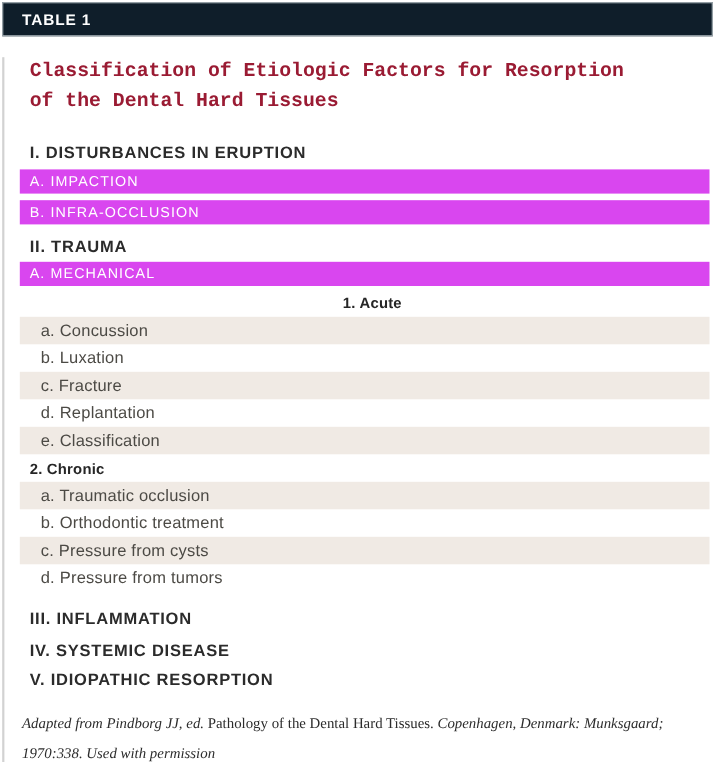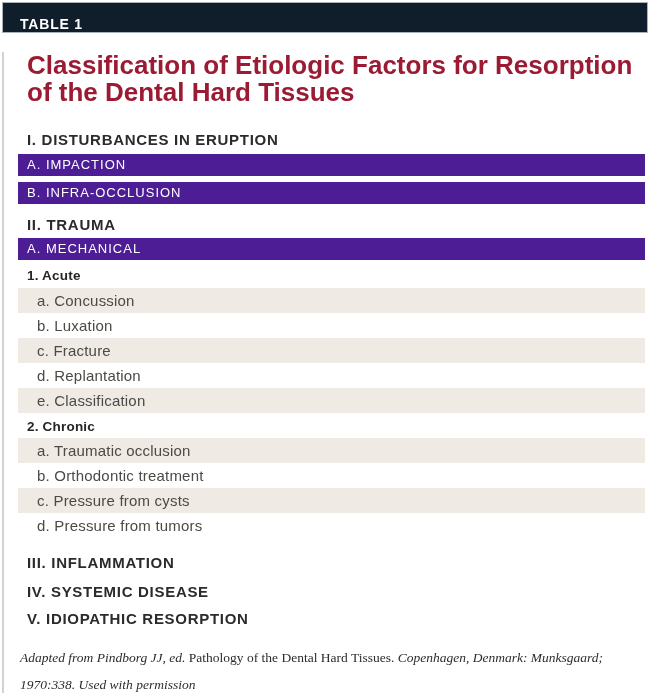--- a/index.html
+++ b/index.html
@@ -17,53 +17,53 @@
   }
   
   .table-tag {
     margin: 2px 2px 0 2px;
     height: 29px;
     background: #0f1e2a;
     border: 1px solid #a9b3b9;
     box-sizing: content-box;
     color: #ffffff;
     display: flex;
-    align-items: flex-end;
+    align-items: center;
     padding-left: 17px;
     font-size: 14px;
     font-weight: bold;
     letter-spacing: 0.8px;
   }
   
   .content {
     margin-left: 2px;
     border-left: 2px solid #d2d2d2;
     min-height: 658px;
   }
   .title {
     margin: 19px 0 0 23px;
     color: #9a1b33;
-    font-family: Liberation Sans, sans-serif;
+    font-family: Liberation Mono, monospace;
     font-weight: bold;
-    font-size: 26px;
+    font-size: 18px;
     line-height: 27px;
     letter-spacing: 0px;
   }
   .title .tline { display: block; }
   .sec-heading {
     margin-left: 23px;
     font-size: 15px;
     font-weight: bold;
     color: #2b2b2b;
     letter-spacing: 0.7px;
     line-height: 17px;
   }
   .cat-bar {
     margin: 6px 5px 0 14px;
-    background: #4c1d95;
+    background: #d946ef;
     color: #ffffff;
     font-size: 13px;
     letter-spacing: 1px;
     line-height: 14px;
     padding: 4px 0 4px 9px;
   }
   .sub-heading {
     margin-left: 23px;
     font-size: 13.5px;
     font-weight: bold;
@@ -78,21 +78,21 @@
     line-height: 25px;
     font-size: 15px;
     color: #4c4a45;
     letter-spacing: 0.2px;
   }
   .item.shaded { background: #f0eae4; }
   .mt25 { margin-top: 25px; }
   .mt16 { margin-top: 16px; }
   .mt12 { margin-top: 12px; }
   .mt10 { margin-top: 10px; }
-  .mt8  { margin-top: 8px; }
+  .mt8  { margin-top: 8px; text-align: center; }
   .mt6  { margin-top: 6px; }
   .mt5  { margin-top: 5px; }
   .mb4  { margin-bottom: 4px; }
   .mb3  { margin-bottom: 3px; }
   .footer {
     margin: 17px 10px 0 16px;
     font-family: "Liberation Serif", serif;
     font-size: 13.5px;
     color: #2c2c2c;
     line-height: 27px;

